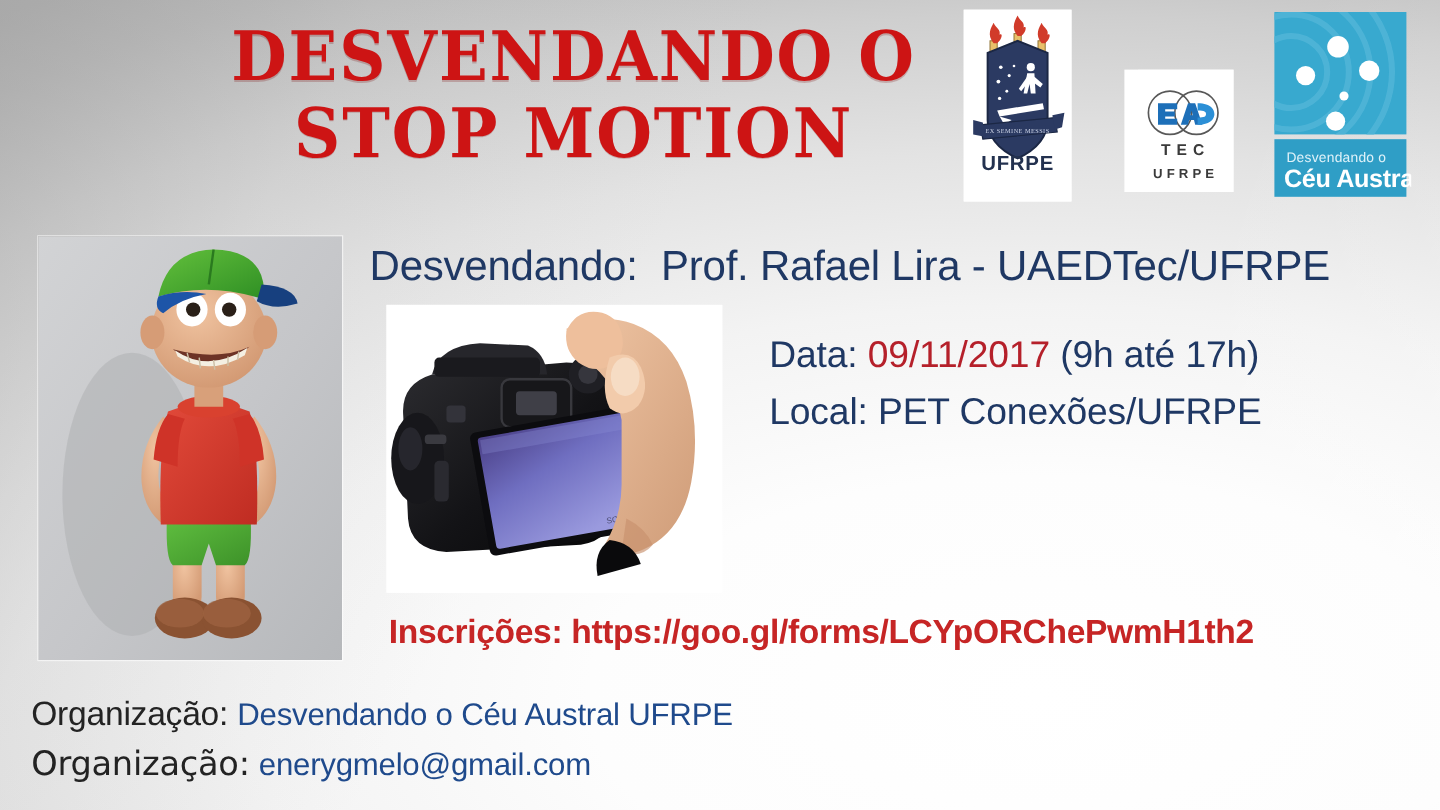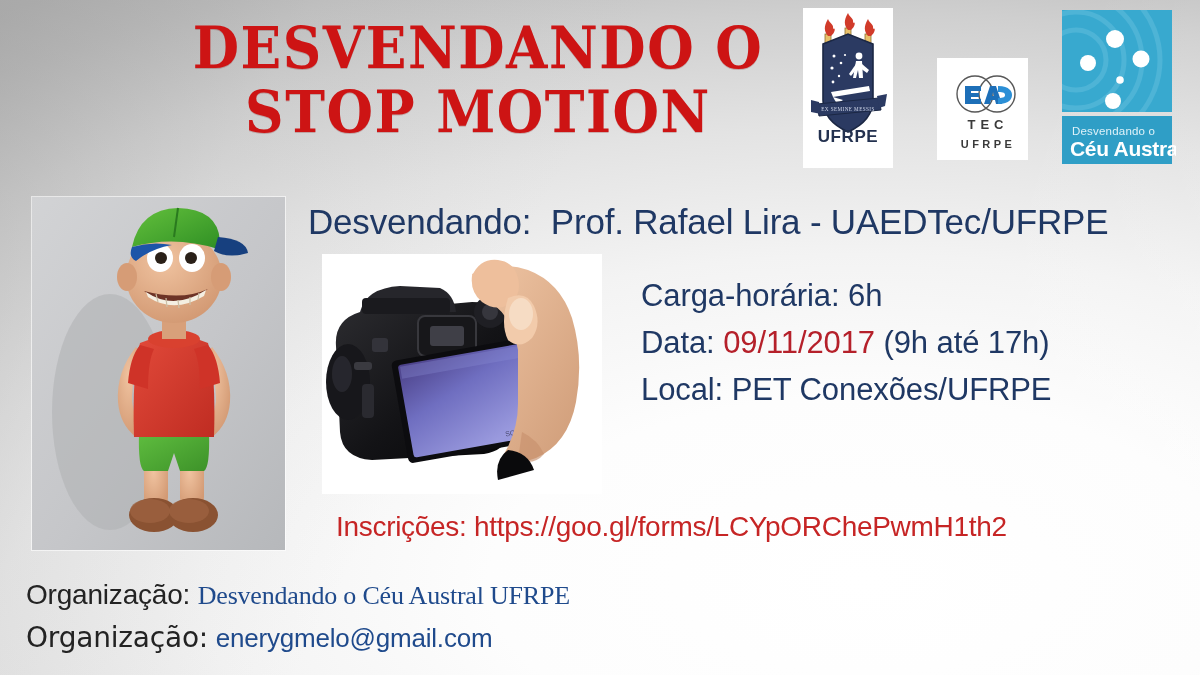--- a/index.html
+++ b/index.html
@@ -111,44 +111,45 @@
     color: #1f3864;
     white-space: nowrap;
     letter-spacing: -0.1px;
   }
   .det-line .date-red {
     color: #b5202a;
   }
 
   .inscricoes {
     position: absolute;
-    left: 336px; top: 509px;
+    left: 324px; top: 509px;
     font-size: 28px;
     line-height: 36px;
     color: #c62525;
     white-space: nowrap;
     letter-spacing: -0.3px;
     z-index: 4;
+    font-weight: bold;
   }
 
   .footer {
     position: absolute;
     left: 26px; top: 574px;
     z-index: 4;
   }
   .foot-line {
     font-size: 28px;
     line-height: 42px;
     white-space: nowrap;
     letter-spacing: -0.2px;
   }
   .foot-line .lbl { color: #232323; }
   .foot-line .val {
     color: #1f4a8c;
-    font-family: Liberation Serif, serif;
+    font-family: Liberation Sans, sans-serif;
     font-size: 26px;
   }
   .foot-line.info .lbl {
     color: #232323;
     font-family: "DejaVu Sans", sans-serif;
   }
   .foot-line.info .val {
     color: #1f4a8c;
     font-family: Liberation Sans, sans-serif;
   }
@@ -379,24 +380,20 @@
     </svg>
   </div>
 
   <div class="facilitador">
     <span class="lbl">Desvendando:</span>
     <span>Prof. Rafael Lira - UAEDTec/UFRPE</span>
   </div>
 
   <div class="details">
     <div class="det-line">
-      <span>Carga-horária:</span>
-      <span>6h</span>
-    </div>
-    <div class="det-line">
       <span>Data:</span>
       <span class="date-red">09/11/2017</span>
       <span>(9h até 17h)</span>
     </div>
     <div class="det-line">
       <span>Local:</span>
       <span>PET Conexões/UFRPE</span>
     </div>
   </div>
 

